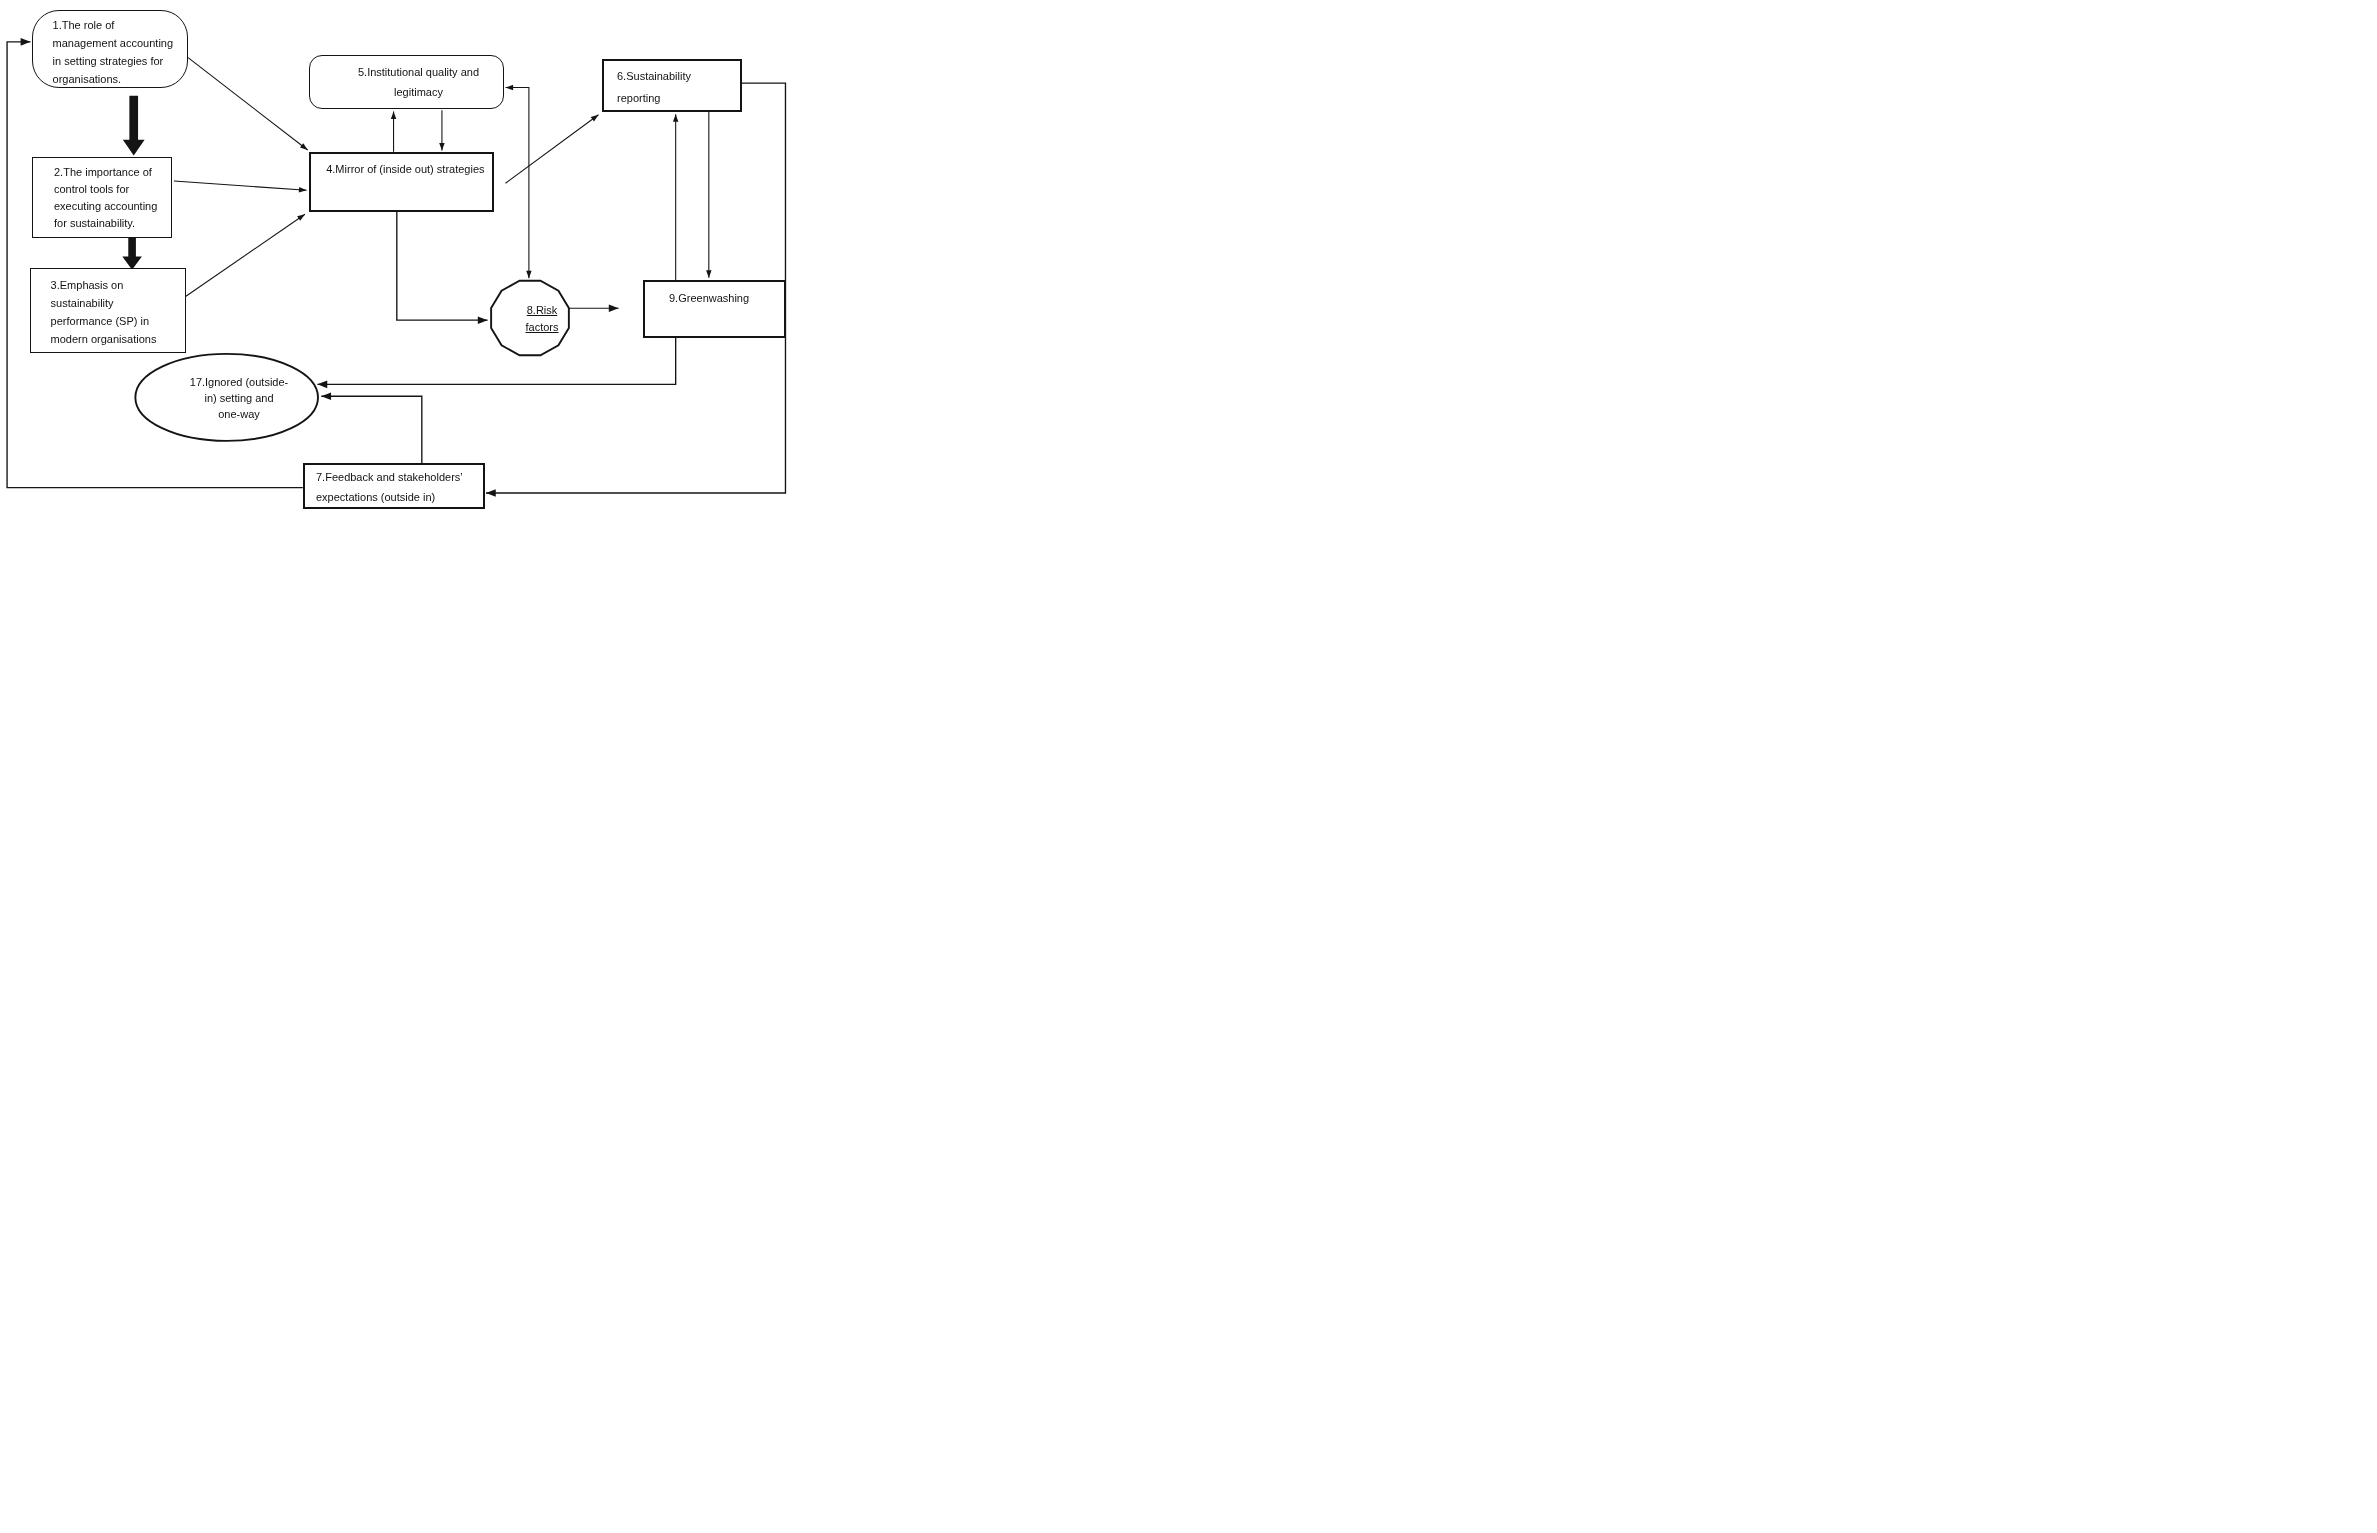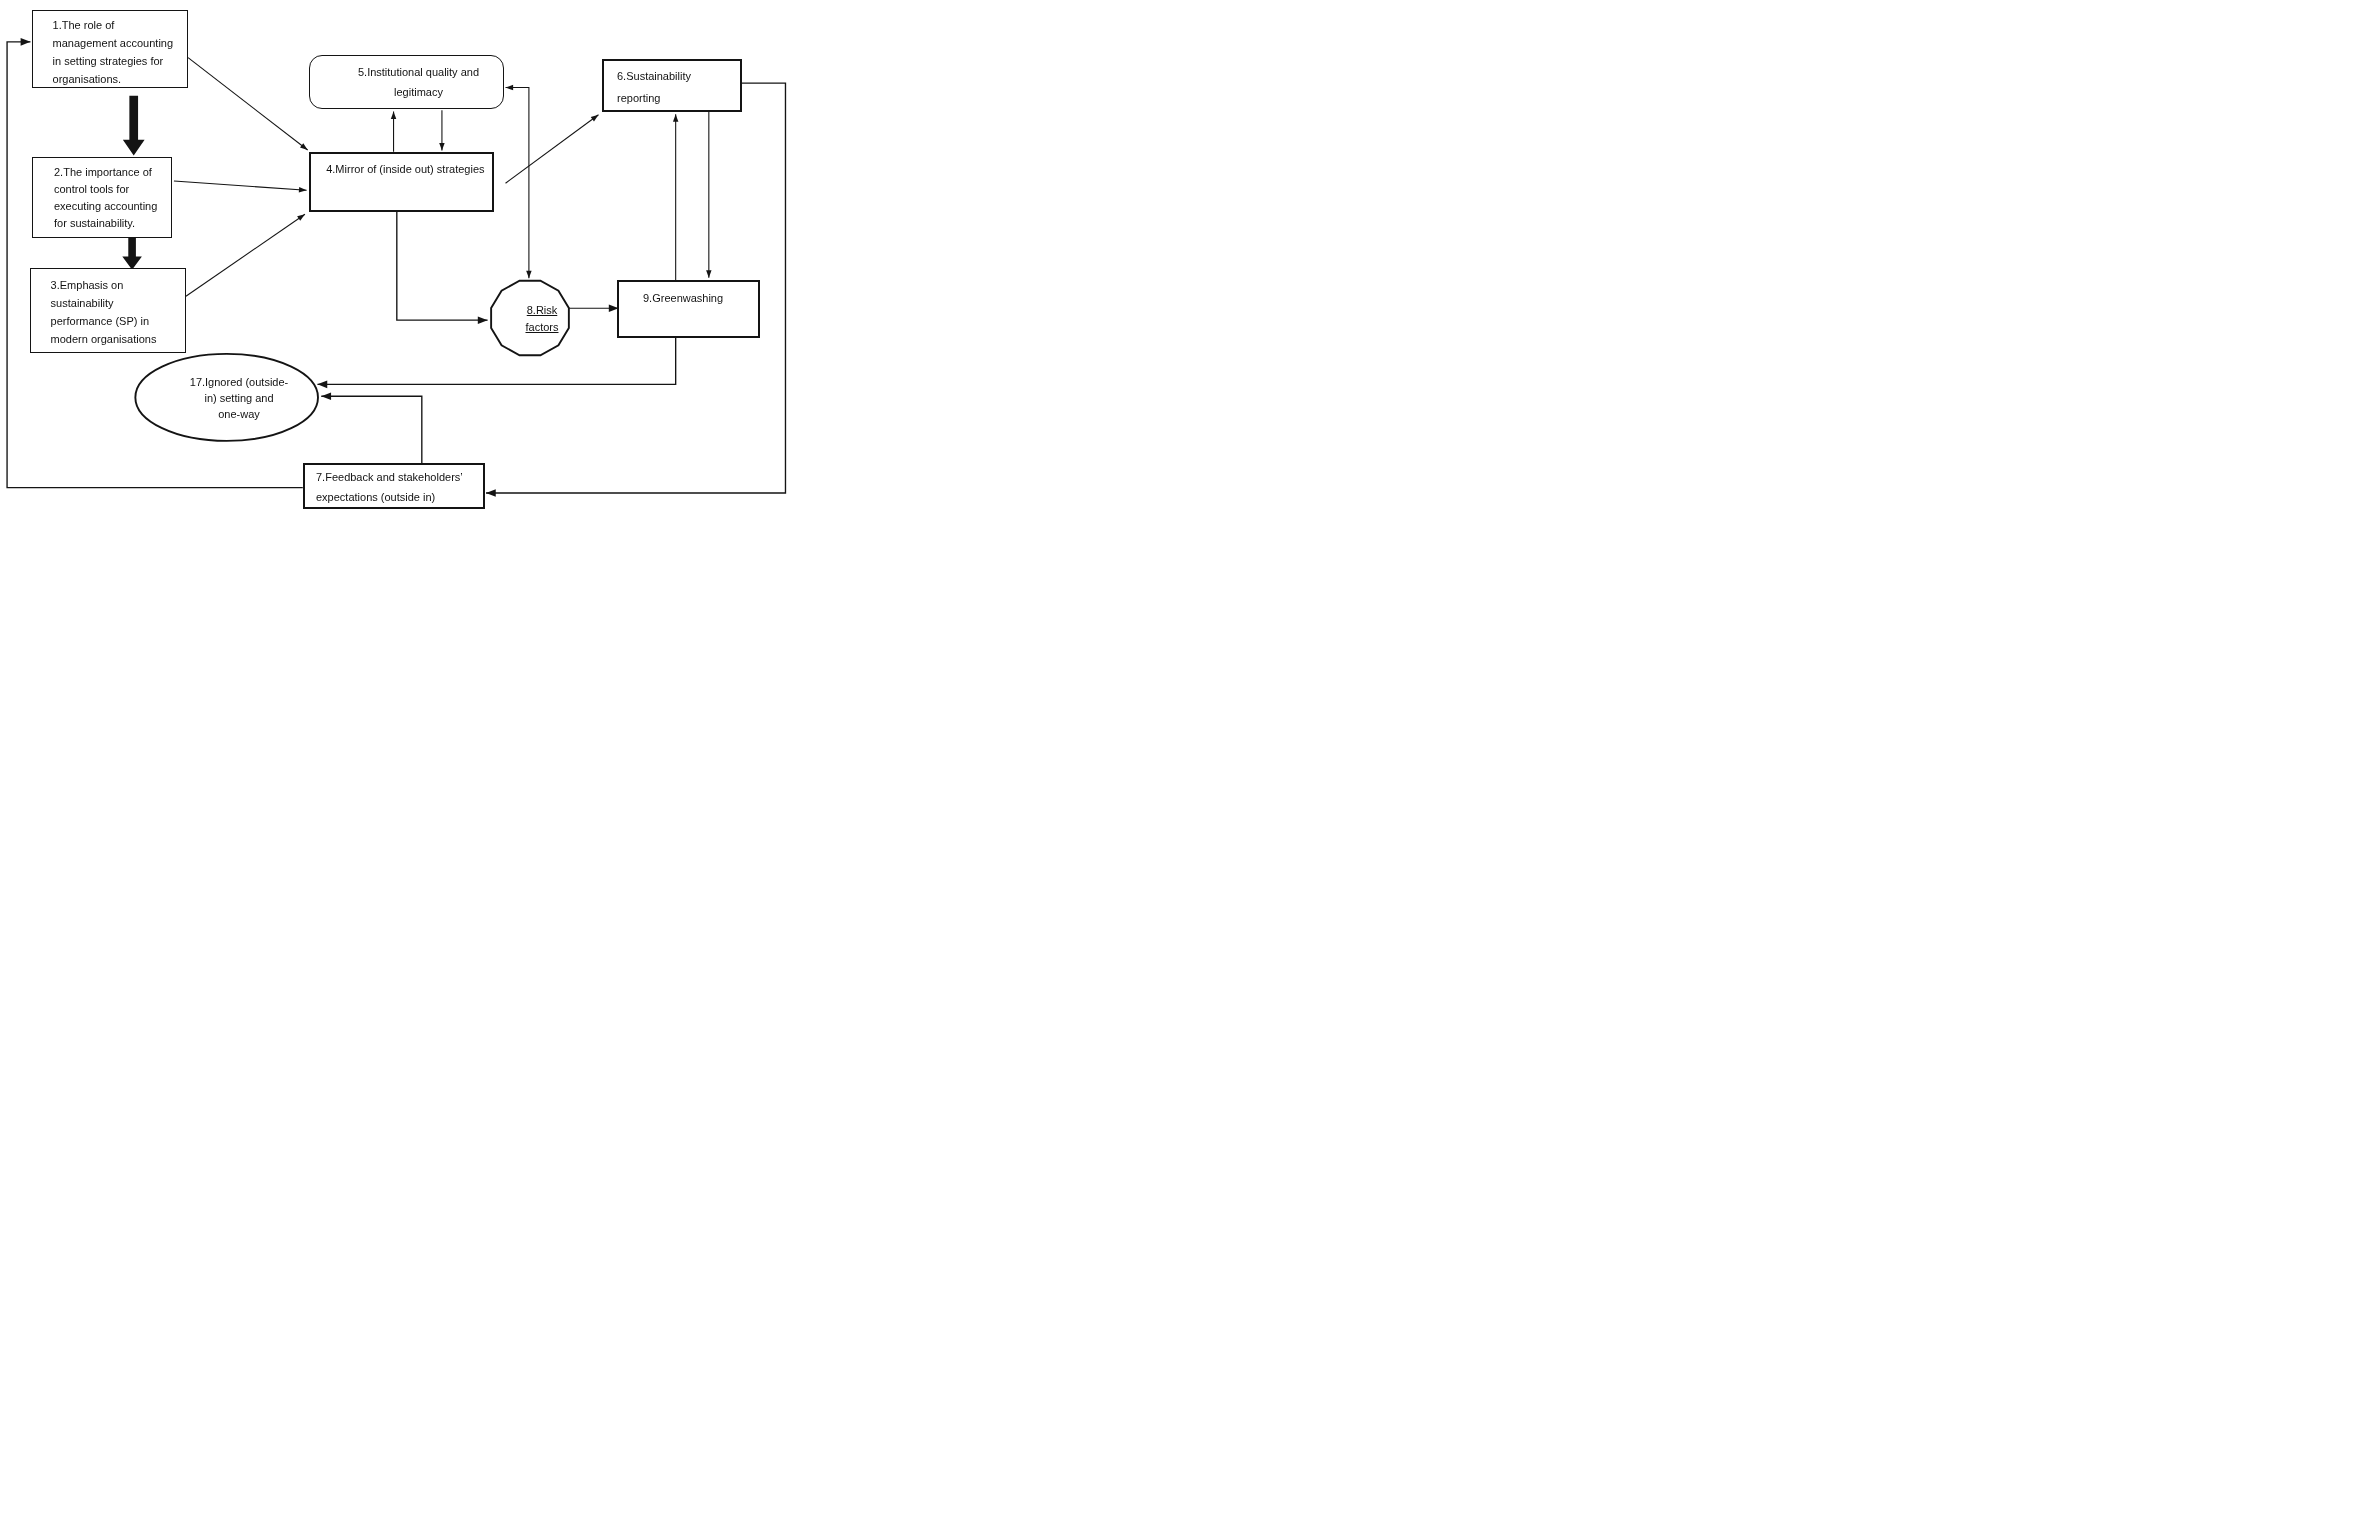--- a/index.html
+++ b/index.html
@@ -6,35 +6,35 @@
   body{font-family:"Liberation Sans","DejaVu Sans",sans-serif;color:#121212;}
   #canvas{position:relative;width:792px;height:511px;background:#ffffff;overflow:hidden;}
   #edges{position:absolute;left:0;top:0;z-index:0;}
   .node{position:absolute;background:#ffffff;z-index:1;box-sizing:border-box;font-size:11px;color:#121212;}
   .rect{border:1.6px solid #141414;}
   .thick{border-width:2.2px;}
   .round{border:1.6px solid #141414;border-radius:13px;}
   .line{display:block;white-space:nowrap;}
   .center{display:flex;flex-direction:column;justify-content:center;align-items:center;text-align:center;padding-left:24px;}
   
-  #n1{left:32px;top:9.8px;width:156px;height:78px;padding:4.9px 5.4px 0 19.6px;line-height:18px;}
+  #n1{left:32px;top:9.8px;width:156px;height:78px;padding:4.9px 5.4px 0 19.6px;line-height:18px;border-radius:27px;}
   
   #n2{left:32px;top:157px;width:140px;height:81px;padding:6px 21px 0 21px;line-height:17px;}
   
   #n3{left:30px;top:268px;width:156px;height:85px;padding:7px 4.4px 0 19.6px;line-height:18px;}
   
   #n4{left:309px;top:152px;width:185px;height:60px;padding:7px 4.4px 0 15.2px;line-height:16.3px;}
   
   #n5{left:309px;top:55px;width:195px;height:54px;line-height:20px;}
   
   #n6{left:602px;top:59px;width:140px;height:53px;padding:3.3px 3.3px 0 13px;line-height:22px;display:flex;flex-direction:column;justify-content:center;}
   
   #n7{left:303px;top:463px;width:182px;height:46px;padding:1.6px 3.3px 0 11px;line-height:20px;}
   
-  #n9{left:617px;top:280px;width:143px;height:58px;padding:8.2px 3.3px 0 24px;line-height:16.3px;}
+  #n9{left:643px;top:280px;width:143px;height:58px;padding:8.2px 3.3px 0 24px;line-height:16.3px;}
   
   #n8{left:491px;top:281px;width:78px;height:75px;background:transparent;z-index:2;line-height:16.3px;text-decoration:underline;}
   
   #n10{left:146px;top:360px;width:162px;height:76px;background:transparent;z-index:2;line-height:16px;}
 </style>
 </head>
 <body>
 
 <div id="canvas">
 

